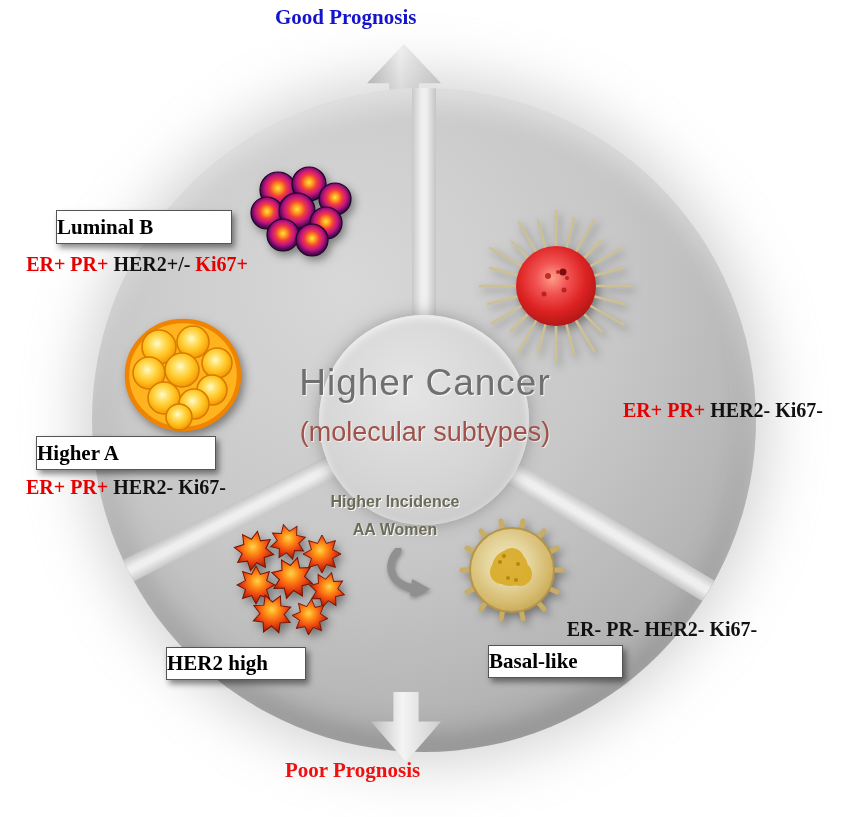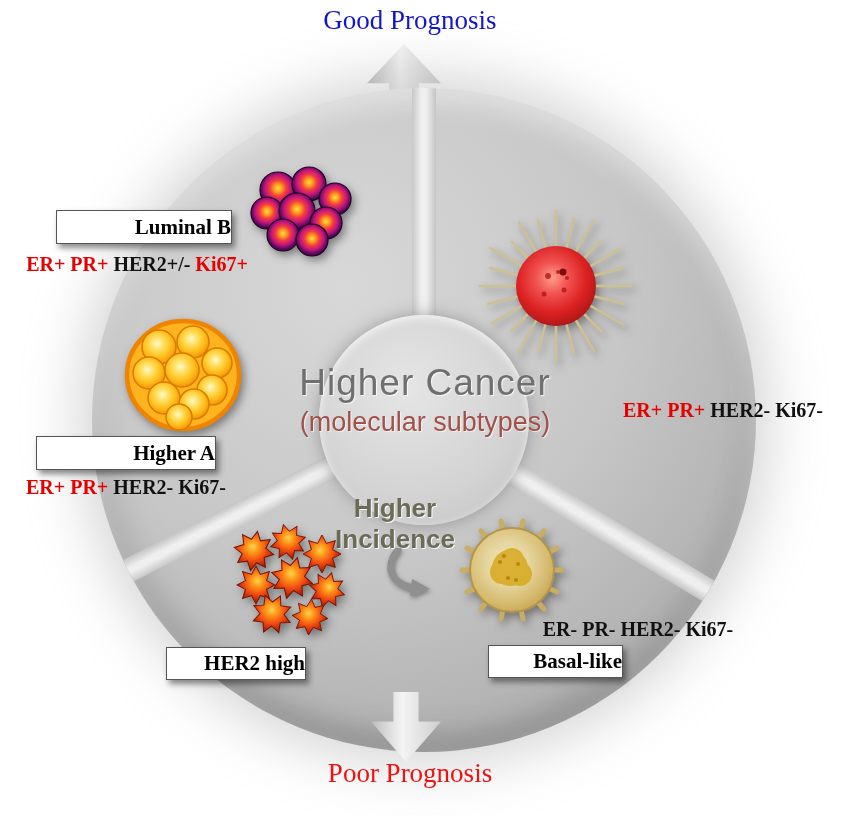--- a/index.html
+++ b/index.html
@@ -33,51 +33,51 @@
   .big-arrow{
     background:linear-gradient(90deg,#bdbdbd,#f4f4f4 45%,#cecece);
     filter:drop-shadow(2px 3px 3px rgba(80,80,80,.55));
   }
   #up-arrow{left:367px;top:44px;width:74px;height:98px;
     clip-path:polygon(50% 0,100% 40%,70% 40%,70% 100%,30% 100%,30% 40%,0 40%);}
   #down-arrow{left:371px;top:692px;width:70px;height:70px;
     clip-path:polygon(32% 0,68% 0,68% 42%,100% 42%,50% 100%,0 42%,32% 42%);}
 
   
-  .prognosis{font-weight:normal;font-size:27px;text-align:center;white-space:nowrap;}
+  .prognosis{font-weight:bold;font-size:21px;text-align:left;white-space:nowrap;}
   #good-prognosis{left:275px;top:5px;width:270px;color:var(--good-prognosis,#1414cc);}
   #poor-prognosis{left:285px;top:758px;width:250px;color:var(--poor-prognosis,#ee1111);}
 
   
   #center-text{left:175px;top:362px;width:500px;text-align:center;}
   #center-title{
     font-family:"Liberation Sans",sans-serif;font-size:37px;color:var(--center-title,#6f6f6f);
     letter-spacing:1px;text-shadow:1px 1px 1px rgba(255,255,255,.85);
   }
   #center-subtitle{
     font-family:"Liberation Sans",sans-serif;font-size:27px;color:var(--center-subtitle,#a0524a);
-    margin-top:3px;text-shadow:1px 1px 1px rgba(255,255,255,.7);
+    margin-top:13px;text-shadow:1px 1px 1px rgba(255,255,255,.7);
   }
 
   
   .label-box{
     background:#fff;border:1px solid #555;
     box-shadow:3px 4px 6px rgba(0,0,0,.45);
-    display:flex;align-items:center;justify-content:flex-end;
+    display:flex;align-items:center;justify-content:flex-start;
     font-weight:bold;font-size:21px;color:#000;
   }
   .markers{
     font-weight:bold;font-size:20px;text-align:center;white-space:nowrap;
     color:var(--marker-default,#111);
   }
   .markers .red{color:var(--marker-emphasis,#e60000);}
 
   
   .incidence{
-    font-family:"Liberation Sans",sans-serif;font-weight:bold;font-size:26px;
+    font-family:"Liberation Sans",sans-serif;font-weight:bold;font-size:16px;
     color:var(--incidence-note,#6b6b58);text-align:center;
     text-shadow:1px 1px 0 rgba(255,255,255,.9);
   }
 
   
   .illus{filter:drop-shadow(3px 4px 4px rgba(40,40,40,.5));}
 </style>
 </head>
 <body>
 
@@ -194,20 +194,21 @@
         <circle cx="96" cy="88" r="2.5"></circle>
         <circle cx="90" cy="70" r="2"></circle>
       <circle cx="76" cy="92" r="2.5"></circle>
         <circle cx="99" cy="76" r="2"></circle>
     </g>
     <circle cx="95" cy="70" r="3.5" fill="#7d0d0d"></circle>
   </svg>
   <div class="abs markers" style="left:596px;top:399px;width:254px"><span class="red">ER+ PR+</span><span> HER2- Ki67-</span></div>
 
   <div class="abs incidence" style="left:293px;top:493px;width:204px">Higher Incidence</div>
+  <div class="abs incidence" style="left:293px;top:521px;width:204px">AA Women</div>
   <svg class="abs" style="left:382px;top:548px;filter:drop-shadow(1px 2px 2px rgba(60,60,60,.5))" width="56" height="48" viewBox="0 0 56 48">
     <path d="M16,2 C4,16 6,34 30,40" fill="none" stroke="#909090" stroke-width="7" stroke-linecap="round"></path>
     <polygon points="30,31 48,41 28,50" fill="#909090"></polygon>
   </svg>
 
   <svg class="abs illus" style="left:222px;top:518px" width="140" height="130" viewBox="0 0 140 130">
     <defs>
       <radialGradient id="her2g" cx="45%" cy="40%" r="65%">
         <stop offset="0%" stop-color="#ffd34d"></stop>
           <stop offset="25%" stop-color="#ff9417"></stop>
@@ -265,21 +266,21 @@
         <circle cx="60" cy="48" r="12"></circle>
     </g>
     <g fill="#b8860b">
       <circle cx="48" cy="50" r="2"></circle>
         <circle cx="66" cy="52" r="2"></circle>
         <circle cx="56" cy="66" r="2"></circle>
       <circle cx="64" cy="68" r="2"></circle>
         <circle cx="52" cy="44" r="2"></circle>
     </g>
   </svg>
-  <div class="abs markers" style="left:516px;top:618px;width:244px"><span>ER- PR- HER2- Ki67-</span></div>
+  <div class="abs markers" style="left:540px;top:618px;width:244px"><span>ER- PR- HER2- Ki67-</span></div>
   <div class="abs label-box" style="left:488px;top:645px;width:133px;height:31px">
     <span>Basal-like</span>
   </div>
 
   <div id="down-arrow" class="abs big-arrow"></div>
   <div id="poor-prognosis" class="abs prognosis">Poor Prognosis</div>
 
 </div>
 
 </body></html>

